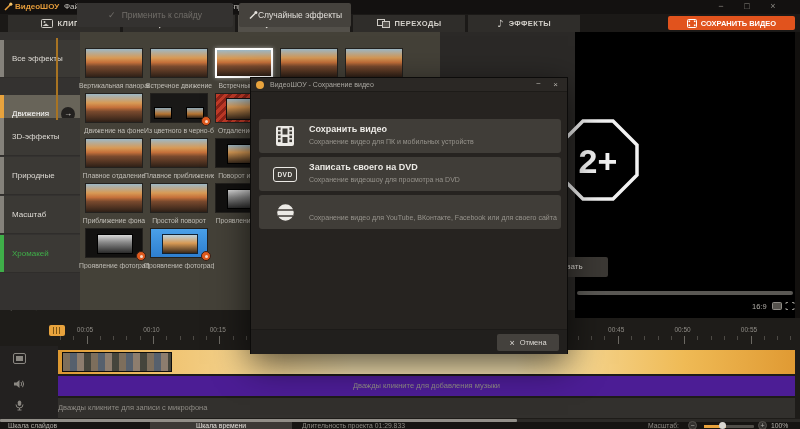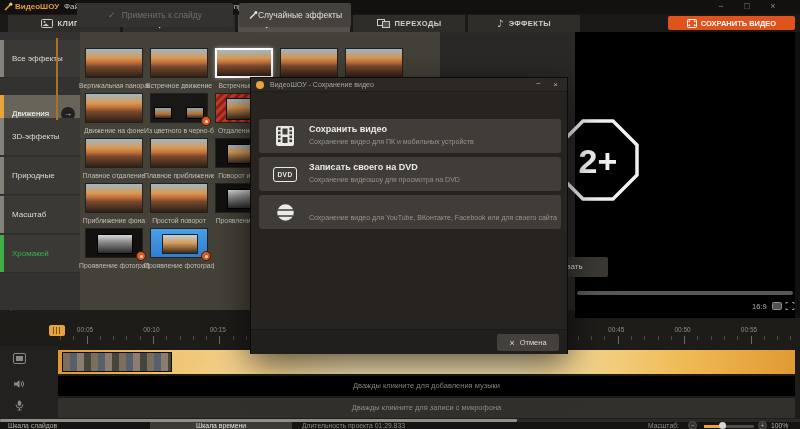--- a/index.html
+++ b/index.html
@@ -88,24 +88,24 @@
   #playhead { left:49px; top:27px; width:16px; height:11px; background:#e8a33d; border-radius:2px; z-index:8; }
   #playhead i { position:absolute; top:2px; width:1px; height:7px; background:#7a5414; }
   #playhead-stem { left:56px; top:38px; width:2px; height:82px; background:#a87423; z-index:8; }
 
   
   #trackicons { left:0; top:346px; width:58px; height:74px; background:#232120; z-index:3; }
   #track-video { left:58px; top:350px; width:737px; height:24px; z-index:3;
         background:linear-gradient(90deg,#dd9830 0%,#f0c472 15%,#f8e5b2 40%,#f8e5b2 62%,#efba55 85%,#e09a33 100%); }
   #clip-thumb { left:4px; top:2px; width:110px; height:20px; border:1px solid #0e0d0c; background:
         repeating-linear-gradient(90deg,#7d6e5c 0 7px,#56606d 7px 14px,#8d7d6e 14px 21px,#45453c 21px 28px); }
-  #track-music { left:58px; top:376px; width:737px; height:20px; background:#000000; z-index:3;
+  #track-music { left:58px; top:376px; width:737px; height:20px; background:#4c1d95; z-index:3;
         color:#8f8c86; font-size:7.5px; text-align:center; line-height:20px; }
   #track-mic { left:58px; top:398px; width:737px; height:20px; background:#32302d; z-index:3;
-        color:#8f8c86; font-size:7.5px; text-align:center; line-height:20px; }
+        color:#8f8c86; font-size:7.5px; line-height:20px; }
   #hscroll { left:0; top:419px; width:800px; height:3px; background:#2c2a27; z-index:3; }
   #hscroll-thumb { left:0; top:0; width:517px; height:3px; background:#918e88; border-radius:1px; }
 
   
   #statusbar { left:0; top:422px; width:800px; height:7px; background:#161412; z-index:5; font-size:6.8px; }
   #tab-slides { left:8px; top:0; color:#b5b2ac; }
   #tab-time { left:150px; top:0; width:142px; height:7px; background:#3c3936; color:#e5e2dd; text-align:center; }
   #duration { left:302px; top:0; color:#8f8c86; }
   #zoom-label { left:648px; top:0; color:#8f8c86; }
   .zoomctl { top:-1px; width:9px; height:9px; border-radius:50%; background:#343230; border:1px solid #55524d;

